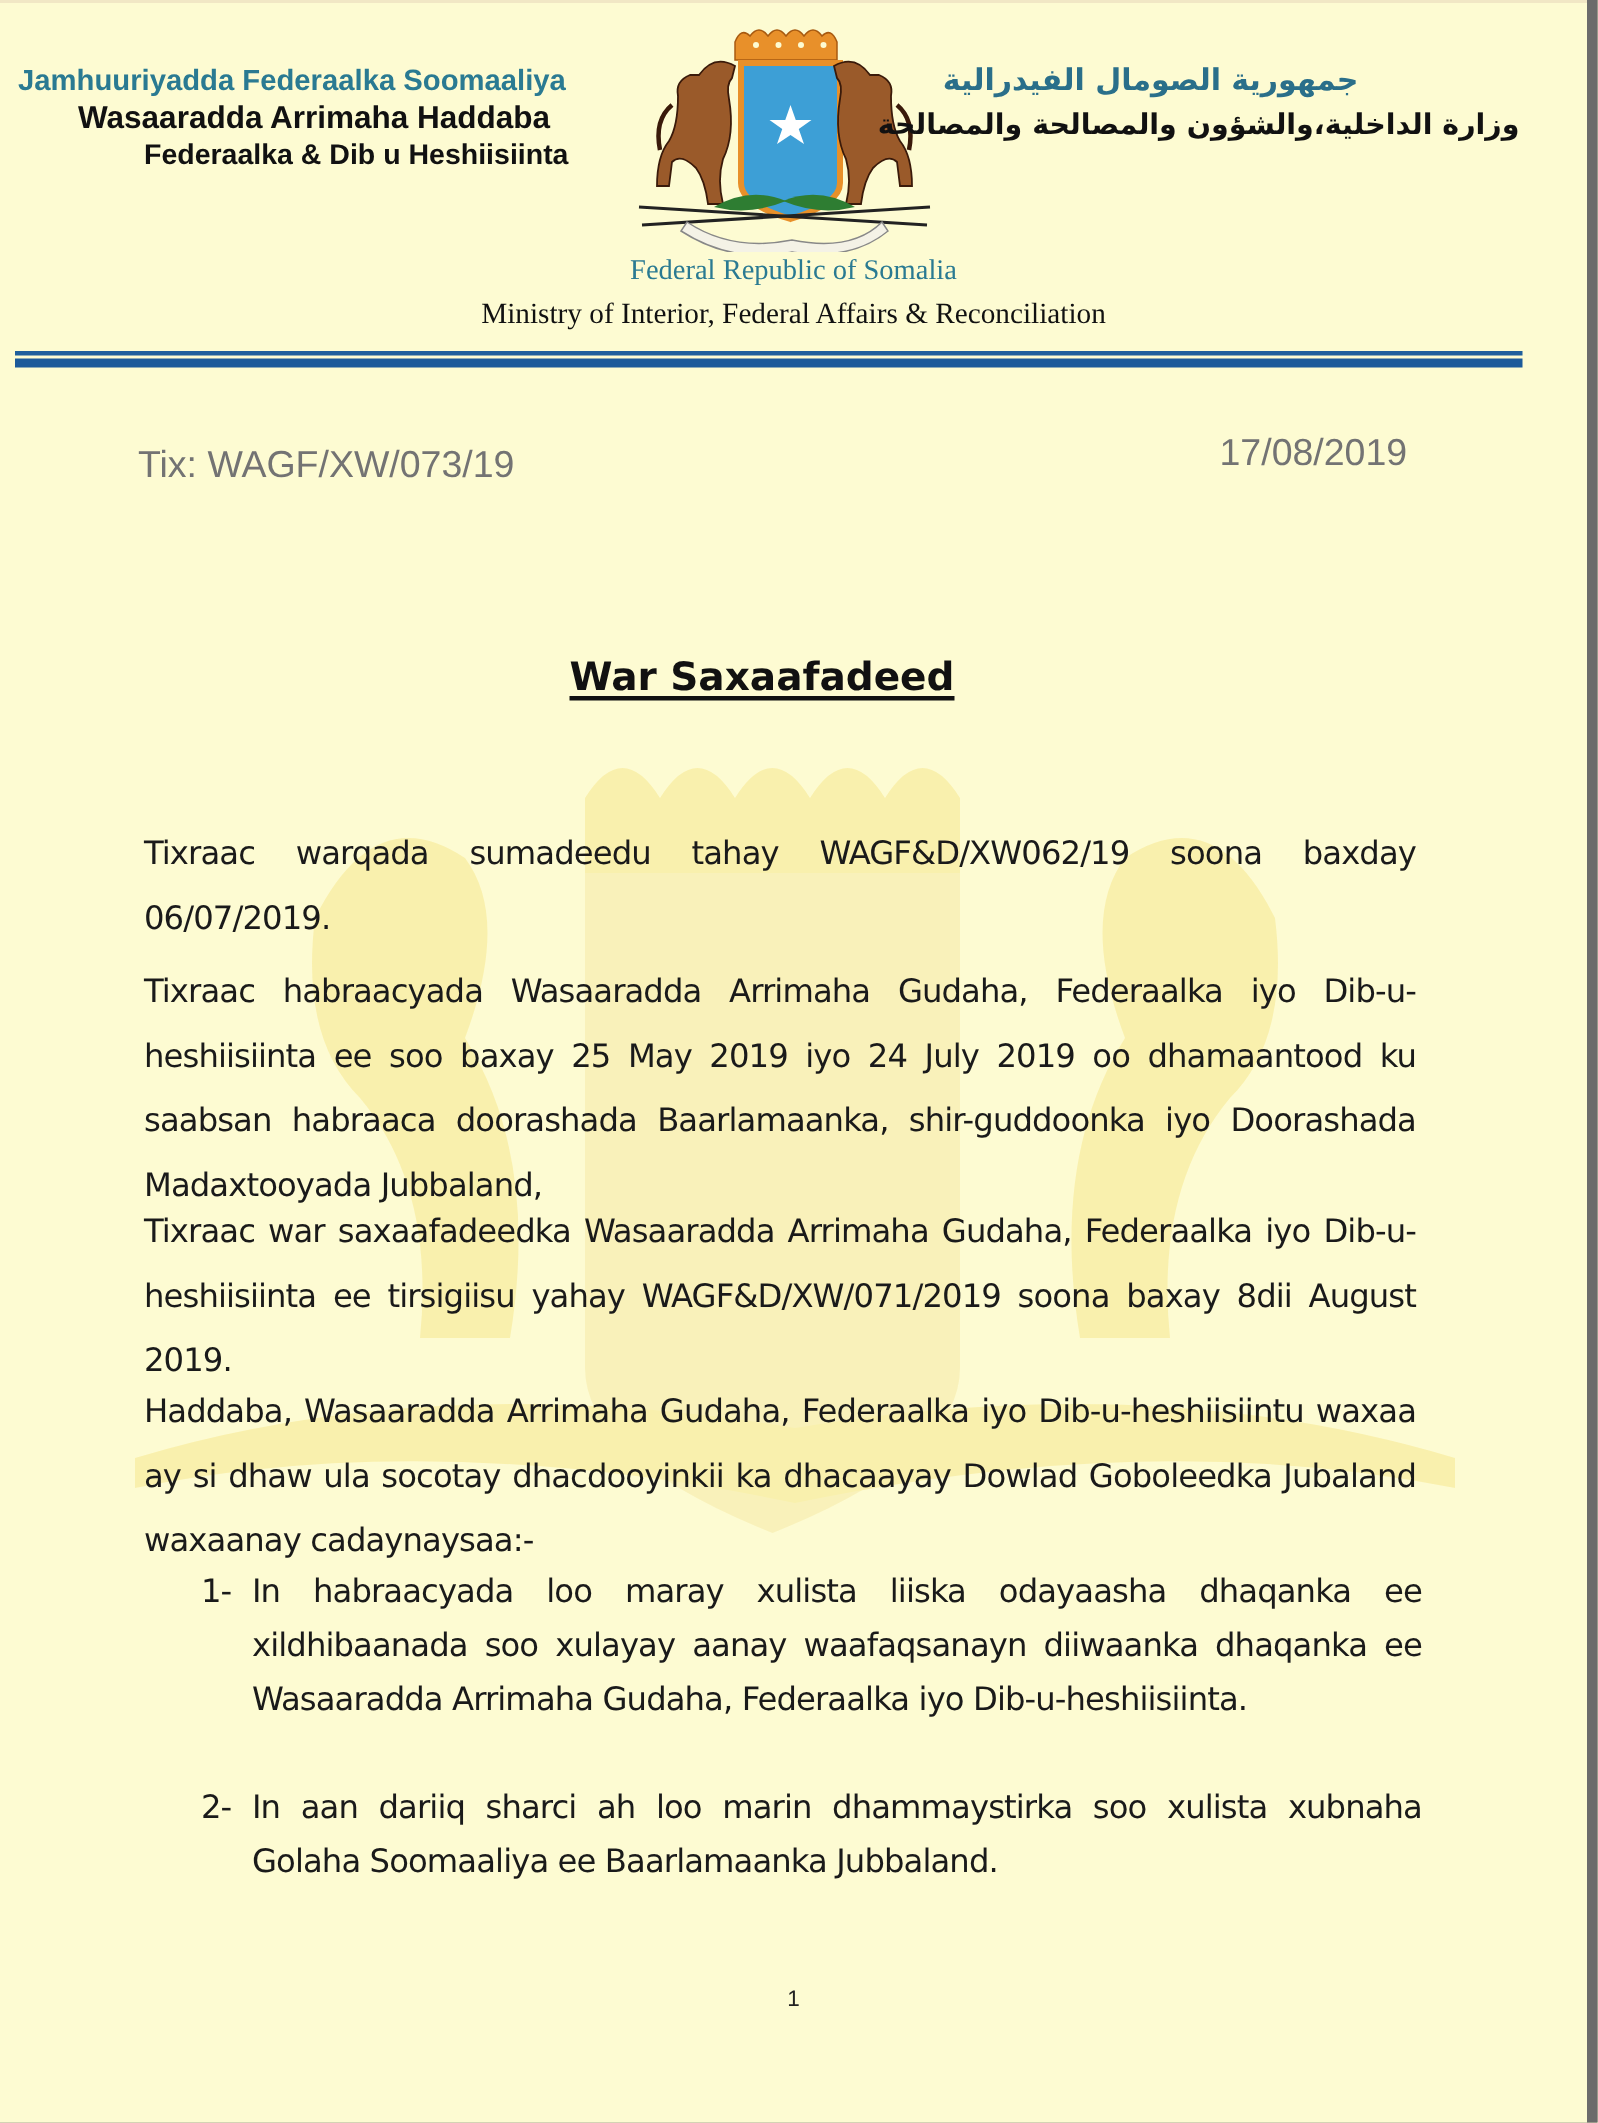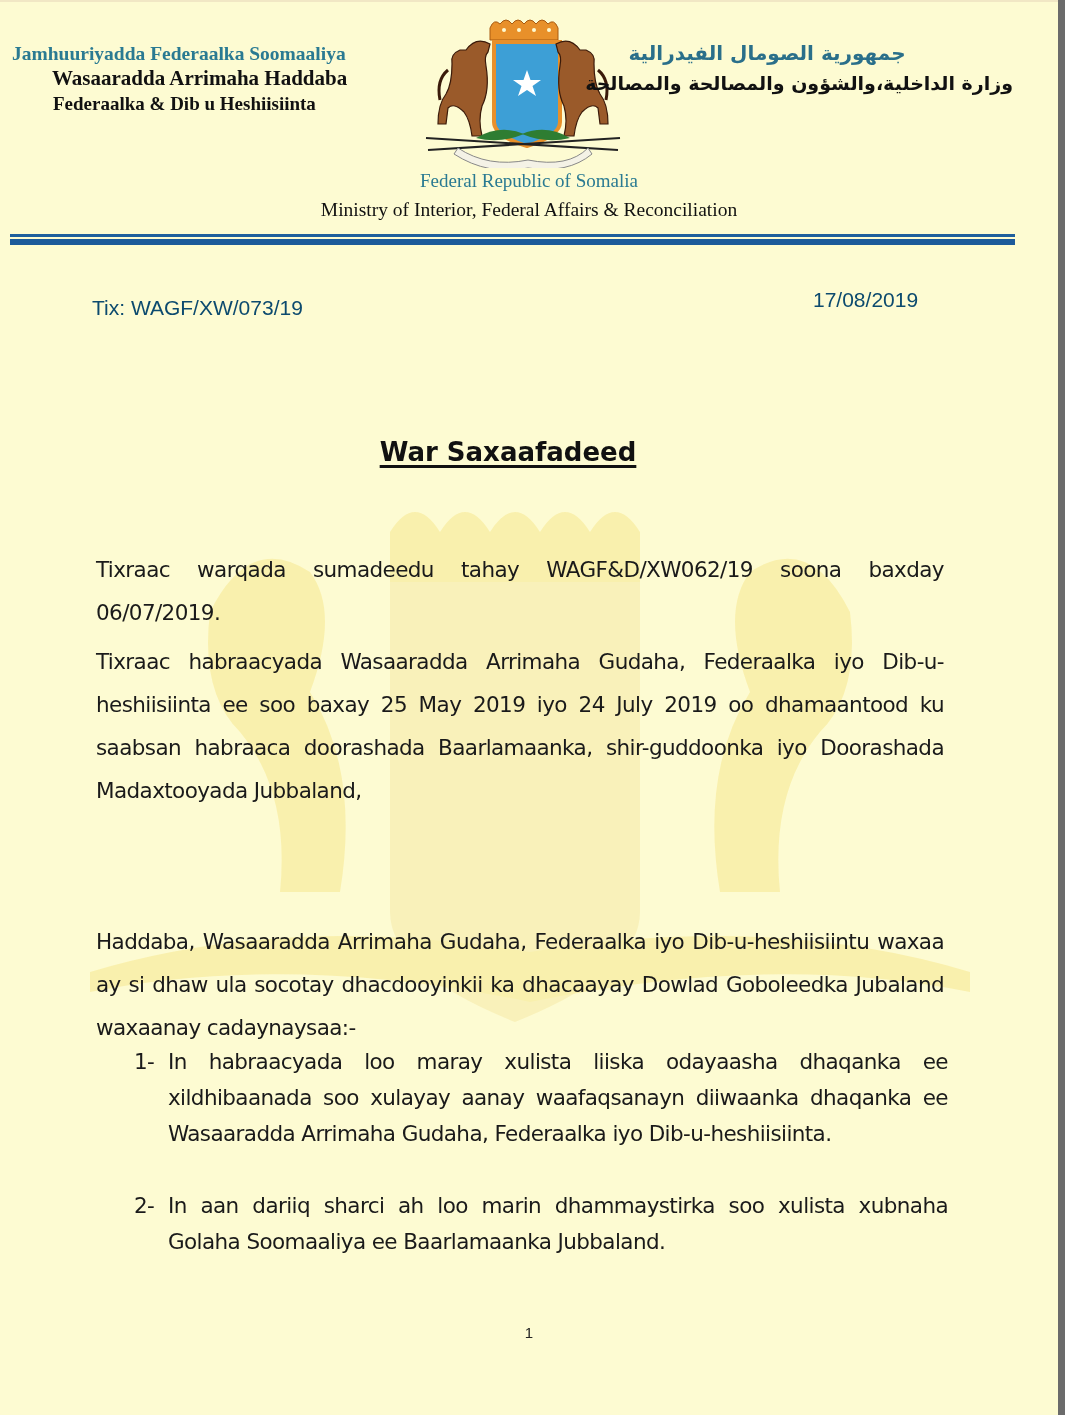--- a/index.html
+++ b/index.html
@@ -32,21 +32,21 @@
       height: 1415px;
       background: #6b6b6b;
     }
 
     
     .lh-left {
       position: absolute;
       left: 12px;
       top: 40px;
       width: 410px;
-      font-family: Liberation Serif, serif;
+      font-family: Liberation Sans, sans-serif;
       font-weight: bold;
     }
     .lh-left .l1 {
       color: #2a7a92;
       font-size: 19.5px;
       line-height: 24px;
       white-space: nowrap;
     }
     .lh-left .l2 {
       color: #111;
@@ -54,20 +54,21 @@
       line-height: 25px;
       padding-left: 40px;
       white-space: nowrap;
     }
     .lh-left .l3 {
       color: #111;
       font-size: 19px;
       line-height: 25px;
       padding-left: 41px;
       white-space: nowrap;
+      text-align: center;
     }
     .lh-right {
       position: absolute;
       right: 45px;
       top: 36px;
       text-align: center;
       direction: rtl;
       font-family: "DejaVu Sans", sans-serif;
       font-weight: bold;
     }
@@ -123,22 +124,22 @@
       width: 1005px;
       top: 237px;
       height: 6px;
       background: #1c5a9a;
     }
 
     
     .ref, .date {
       position: absolute;
       font-family: "Liberation Sans", sans-serif;
-      font-size: 21px;
-      color: #0c4a6e;
+      font-size: 25px;
+      color: #737373;
     }
     .ref { left: 92px; top: 294px; }
     .date { left: 813px; top: 286px; }
 
     .title {
       position: absolute;
       left: 0;
       width: 1022px;
       top: 435px;
       text-align: center;
@@ -280,20 +281,21 @@
 
   <div class="ref">Tix: WAGF/XW/073/19</div>
   <div class="date">17/08/2019</div>
 
   <div class="title">
     <span>War Saxaafadeed</span>
   </div>
 
   <div class="para p1">Tixraac warqada sumadeedu tahay WAGF&amp;D/XW062/19 soona baxday 06/07/2019.</div>
   <div class="para p2">Tixraac habraacyada Wasaaradda Arrimaha Gudaha, Federaalka iyo Dib-u-heshiisiinta ee soo baxay 25 May 2019 iyo 24 July 2019 oo dhamaantood ku saabsan habraaca doorashada Baarlamaanka, shir-guddoonka iyo Doorashada Madaxtooyada Jubbaland,</div>
+  <div class="para p3">Tixraac war saxaafadeedka Wasaaradda Arrimaha Gudaha, Federaalka iyo Dib-u-heshiisiinta ee tirsigiisu yahay WAGF&amp;D/XW/071/2019 soona baxay 8dii August 2019.</div>
   <div class="para p4">Haddaba, Wasaaradda Arrimaha Gudaha, Federaalka iyo Dib-u-heshiisiintu waxaa ay si dhaw ula socotay dhacdooyinkii ka dhacaayay Dowlad Goboleedka Jubaland waxaanay cadaynaysaa:-</div>
 
   <div class="list-item li1">
     <span class="num">1-</span>
     <div class="txt">In habraacyada loo maray xulista liiska odayaasha dhaqanka ee xildhibaanada soo xulayay aanay waafaqsanayn diiwaanka dhaqanka ee Wasaaradda Arrimaha Gudaha, Federaalka iyo Dib-u-heshiisiinta.</div>
   </div>
   <div class="list-item li2">
     <span class="num">2-</span>
     <div class="txt">In aan dariiq sharci ah loo marin dhammaystirka soo xulista xubnaha Golaha Soomaaliya ee Baarlamaanka Jubbaland.</div>
   </div>

